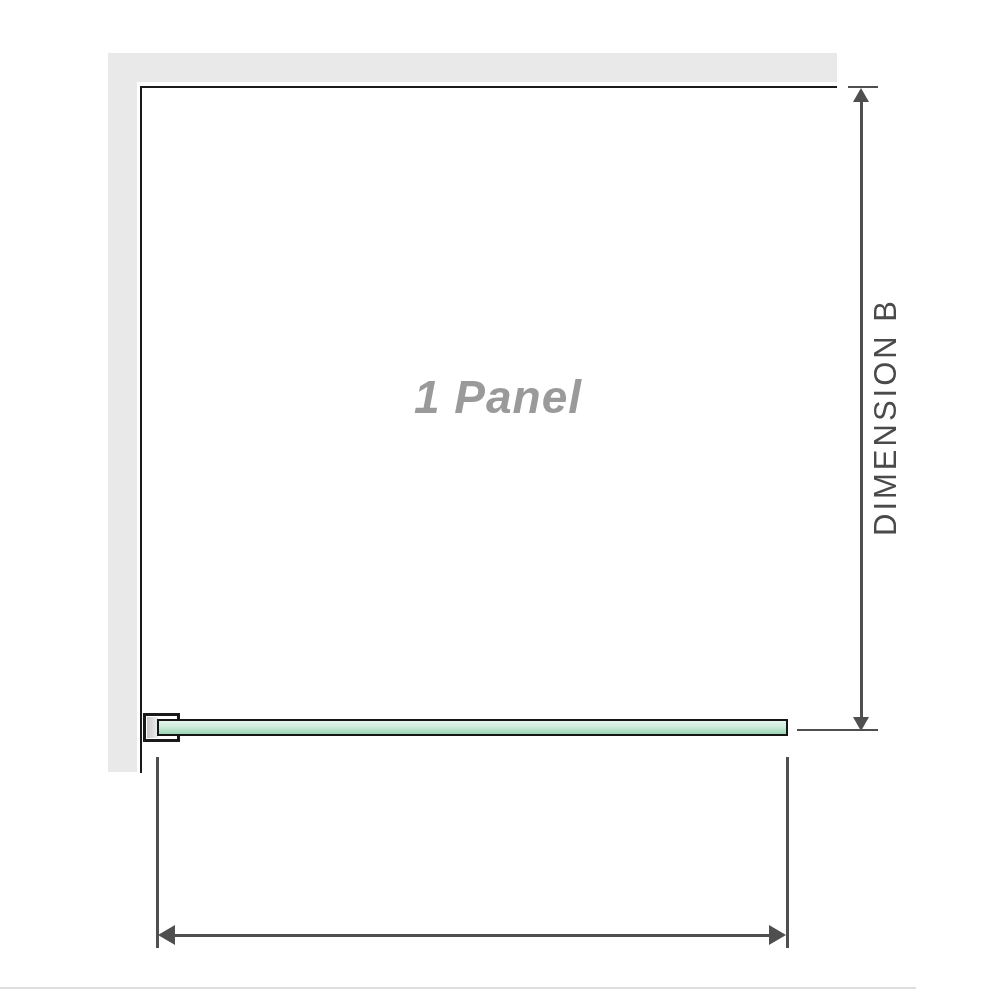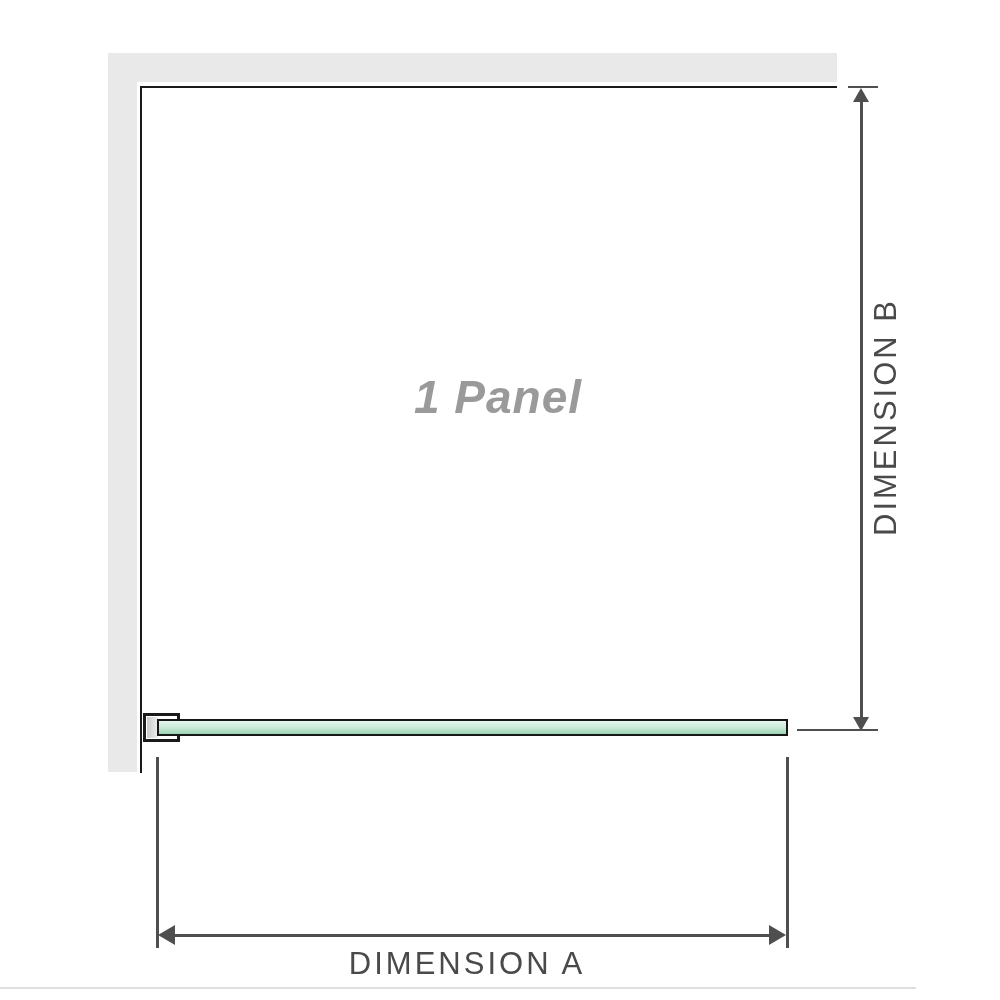--- a/index.html
+++ b/index.html
@@ -128,17 +128,16 @@
   <div class="abs arrow arrow-up dimb-arrow-up"></div>
   <div class="abs arrow arrow-down dimb-arrow-down"></div>
   <div class="abs dline dimb-tick-bottom"></div>
   <div class="abs dim-label dimb-label">DIMENSION B</div>
 
   <div class="abs dline dima-ext-left"></div>
   <div class="abs dline dima-ext-right"></div>
   <div class="abs dline dima-line"></div>
   <div class="abs arrow arrow-left dima-arrow-left"></div>
   <div class="abs arrow arrow-right dima-arrow-right"></div>
-  <div class="abs dim-label dima-label">DIMENSION A</div>
 
   <div class="abs baseline"></div>
 
 </div>
 
 </body></html>

